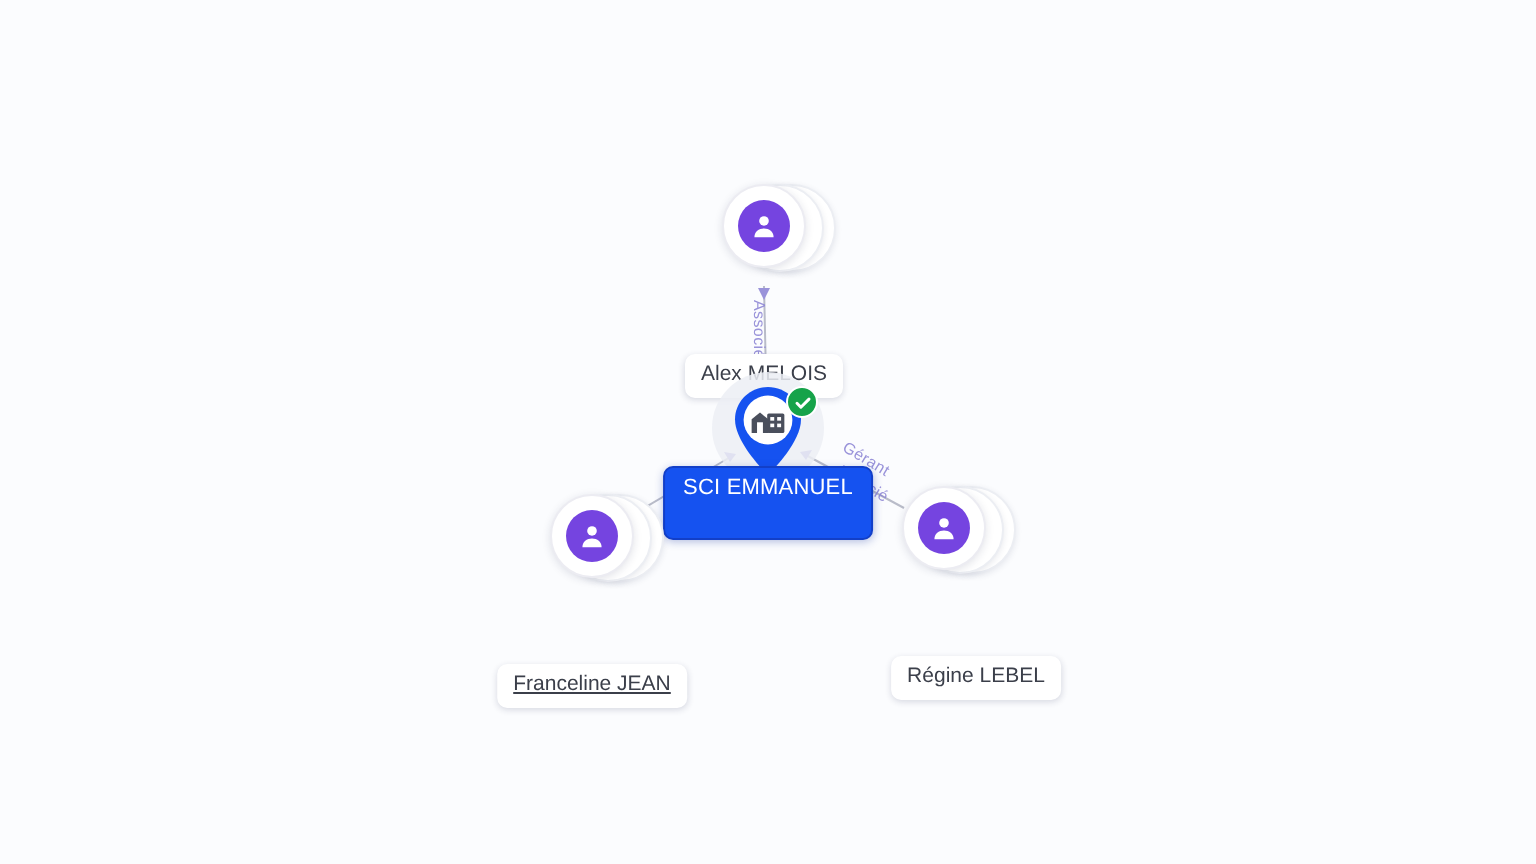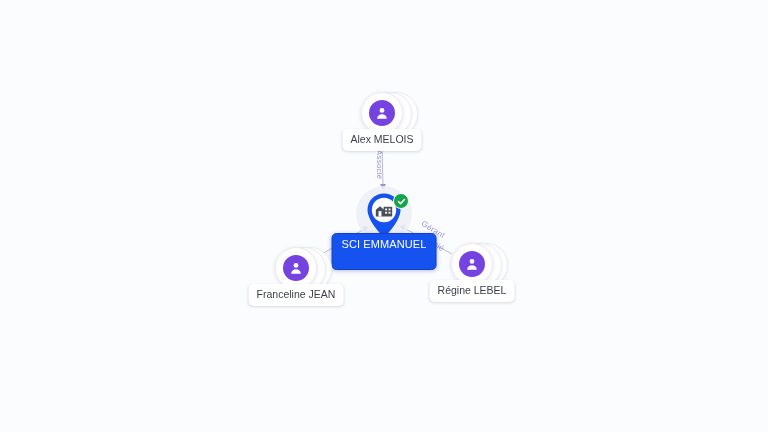--- a/index.html
+++ b/index.html
@@ -89,20 +89,21 @@
     position: absolute;
     transform: translateX(-50%);
     white-space: nowrap;
     background: #ffffff;
     color: #3b3f4a;
     font-size: 10.5px;
     line-height: 1;
     padding: 5px 8px 6px 8px;
     border-radius: 5px;
     box-shadow: 0 1px 3px rgba(30, 40, 80, 0.16);
+    margin-top: 48px;
   }
 
   
   .company-halo {
     position: absolute;
     left: -28px;
     top: -28px;
     width: 56px;
     height: 56px;
     border-radius: 50%;
@@ -239,32 +240,32 @@
       <div class="stack-card c2"></div>
       <div class="person-disc">
         <div class="person-avatar">
           <svg width="16" height="16" viewBox="0 0 24 24" fill="#ffffff">
             <circle cx="12" cy="8.2" r="3.6"></circle>
             <path d="M4.8 20.5c0-4.1 3.3-6.6 7.2-6.6s7.2 2.5 7.2 6.6z"></path>
           </svg>
         </div>
       </div>
     </div>
-    <div class="node-label" style="left:0px; top:16px;">Franceline JEAN</div>
+    <div class="node-label" style="left:0px; top:16px;text-decoration:underline;">Franceline JEAN</div>
   </div>
 
   <div class="node" style="left:472px; top:264px;">
     <div class="person-stack">
       <div class="stack-card c3"></div>
       <div class="stack-card c2"></div>
       <div class="person-disc">
         <div class="person-avatar">
           <svg width="16" height="16" viewBox="0 0 24 24" fill="#ffffff">
             <circle cx="12" cy="8.2" r="3.6"></circle>
             <path d="M4.8 20.5c0-4.1 3.3-6.6 7.2-6.6s7.2 2.5 7.2 6.6z"></path>
           </svg>
         </div>
       </div>
     </div>
-    <div class="node-label" style="left:0px; top:16px;">Régine LEBEL</div>
+    <div class="node-label" style="left:16px; top:16px;">Régine LEBEL</div>
   </div>
 
 </div>
 
 </body></html>

